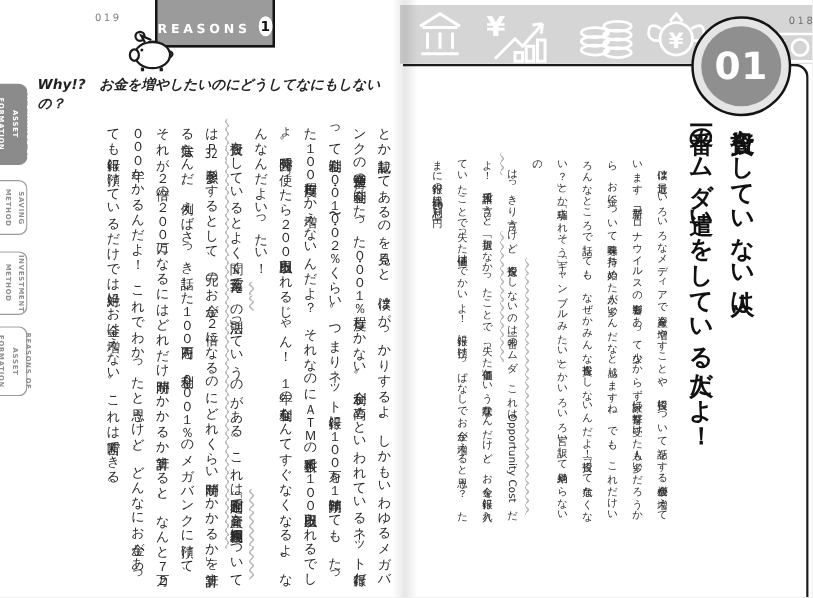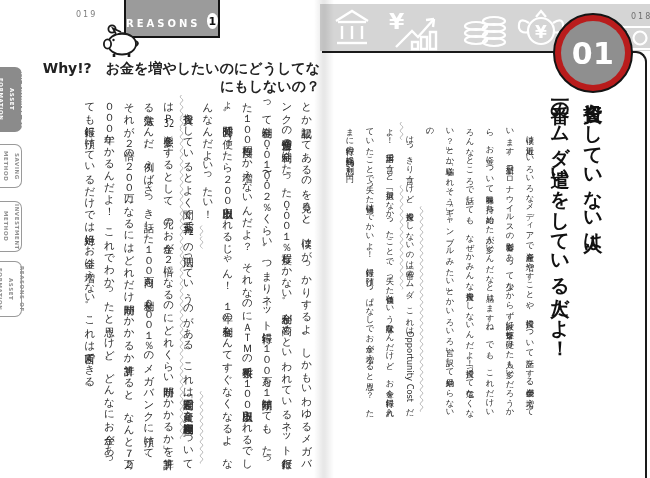--- a/index.html
+++ b/index.html
@@ -27,40 +27,40 @@
   .tab.plain{background:#ffffff;border:1.5px solid #9a9a9a;border-left:none;color:#8f8f8f;}
   
   .chapter-badge{position:absolute;left:124px;top:-8px;width:96px;height:46px;
     background:#9b9b9b;border:2px solid #141414;box-sizing:border-box;
     display:flex;align-items:flex-end;justify-content:center;gap:6px;padding-bottom:7px;}
   .chapter-badge .lbl{color:#ffffff;font-size:10px;font-weight:bold;letter-spacing:3px;}
   .chapter-badge .circ1{width:16px;height:16px;border-radius:50%;background:#ffffff;
     color:#111;font-size:11px;font-weight:bold;display:flex;align-items:center;justify-content:center;}
   .pig{position:absolute;left:101px;top:24px;}
   
-  .question{position:absolute;left:30px;top:60px;width:290px;text-align:right;
-    font-size:14px;font-weight:bold;color:#222;}
+  .question{position:absolute;left:30px;top:60px;width:290px;text-align:left;
+    font-size:11px;font-weight:bold;color:#222;font-style:italic;}
   
   .vbody{writing-mode:vertical-rl;text-orientation:mixed;text-align:justify;position:absolute;}
   .vbody p{margin:0;}
   .vbody p.indent{text-indent:1em;}
   .left-body{left:39px;top:95px;width:277px;height:368px;
     font-size:10.5px;line-height:19.7px;letter-spacing:0;}
   .right-body{left:340px;top:122px;width:200px;height:290px;
     font-size:8.3px;line-height:20px;}
   .em-wavy{text-decoration:underline wavy 1px #b4b4b4;text-underline-offset:3px;text-underline-position:right;}
   .tcy{text-combine-upright:all;}
   
   .band{position:absolute;left:320px;top:4px;width:330px;height:47px;background:#d5d5d5;}
   .band svg{position:absolute;}
   .frame{position:absolute;left:322px;top:51px;width:325px;height:427px;box-sizing:border-box;
     border-top:2px solid #1a1a1a;border-right:2px solid #1a1a1a;border-top-right-radius:11px;}
   
   .num-badge{position:absolute;left:553px;top:13px;width:80px;height:80px;border-radius:50%;
-    background:#b91c1c;border:2.5px solid #141414;box-sizing:border-box;
+    background:#e5e5e5;border:2.5px solid #141414;box-sizing:border-box;
     display:flex;align-items:center;justify-content:center;}
   .num-badge .inner{width:64px;height:64px;border-radius:50%;background:#8f8f8f;
     color:#ffffff;font-size:30px;font-weight:bold;letter-spacing:0.5px;
     display:flex;align-items:center;justify-content:center;}
   
   .headline{position:absolute;left:542px;top:90px;width:68px;height:318px;
     writing-mode:vertical-rl;text-orientation:mixed;
     font-size:19px;font-weight:bold;line-height:33px;color:#111;}
   .headline div{margin:0;}
 </style>

